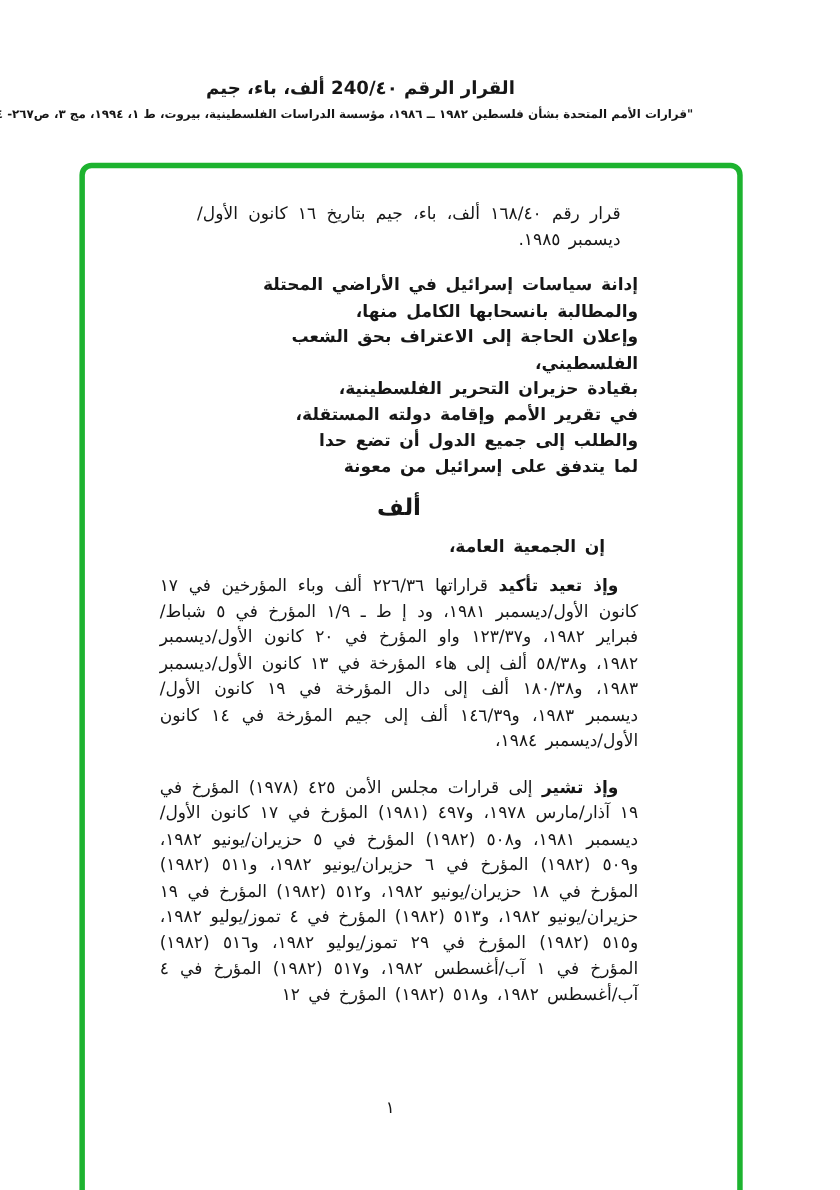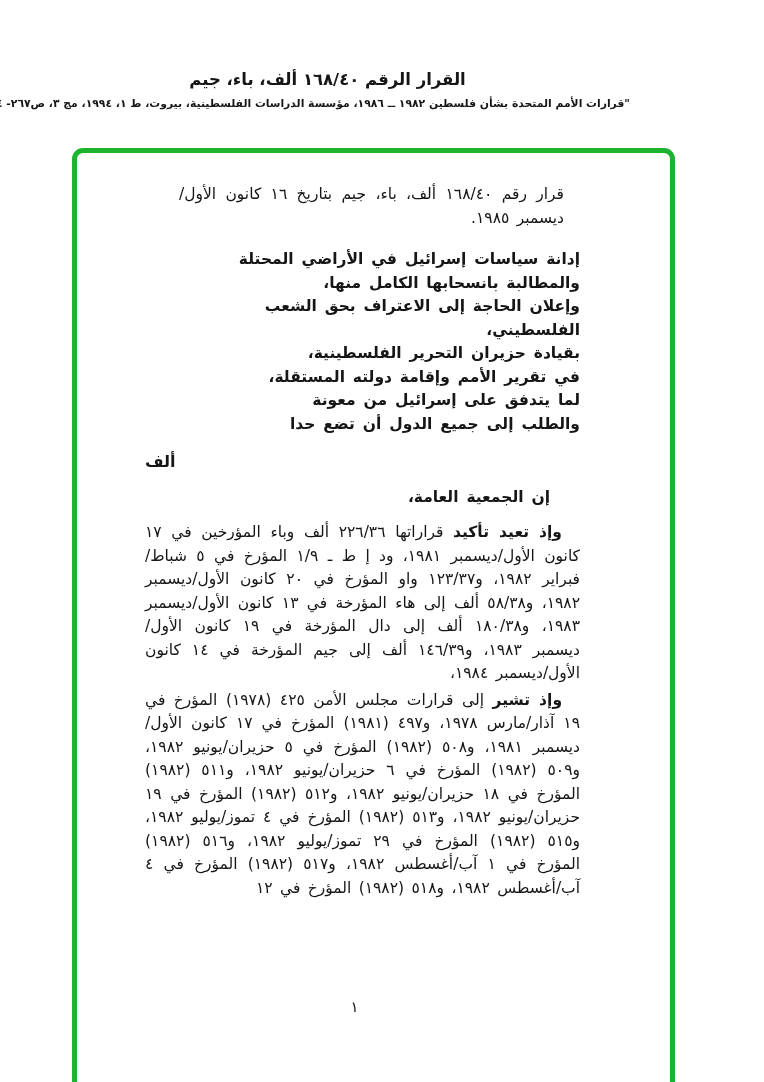--- a/index.html
+++ b/index.html
@@ -58,70 +58,70 @@
 
   .doc-title {
     font-weight: bold;
     text-align: right;
     margin: 0 0 14px 40px;
     line-height: 23.5px;
   }
 
   .section-heading {
     font-weight: bold;
-    text-align: left;
-    font-size: 16px;
+    text-align: center;
+    font-size: 21px;
     margin: 8px 0 10px 0;
   }
 
   .salutation {
     font-weight: bold;
     text-indent: 18px;
     margin: 12px;
   }
 
   p.body-par {
     margin: 0;
     text-indent: 18px;
     text-align: justify;
   }
   p.body-par .lead { font-weight: bold; }
-  p.body-par.gap { margin-top: 3px; }
+  p.body-par.gap { margin-top: 19px; }
 
   
   .page-number {
     position: absolute;
     top: 998px; left: 72px; width: 565px;
     text-align: center;
     font-size: 15px;
   }
 </style>
 </head>
 <body>
 
 <div class="page">
 
   <div class="header">
-    <div class="header-title">القرار الرقم ١٦٨/٤٠ ألف، باء، جيم</div>
+    <div class="header-title">القرار الرقم 240/٤٠ ألف، باء، جيم</div>
     <div class="header-source">"قرارات الأمم المتحدة بشأن فلسطين ١٩٨٢ ــ ١٩٨٦، مؤسسة الدراسات الفلسطينية، بيروت، ط ١، ١٩٩٤، مج ٣، ص٢٦٧- ٢٧٤"</div>
   </div>
 
   <div class="frame">
     <div class="frame-content">
 
       <div class="intro">قرار رقم ١٦٨/٤٠ ألف، باء، جيم بتاريخ ١٦ كانون الأول/ديسمبر ١٩٨٥.</div>
 
       <div class="doc-title">
         <div>إدانة سياسات إسرائيل في الأراضي المحتلة</div>
         <div>والمطالبة بانسحابها الكامل منها،</div>
         <div>وإعلان الحاجة إلى الاعتراف بحق الشعب الفلسطيني،</div>
         <div>بقيادة حزيران التحرير الفلسطينية،</div>
         <div>في تقرير الأمم وإقامة دولته المستقلة،</div>
+        <div>والطلب إلى جميع الدول أن تضع حدا</div>
         <div>لما يتدفق على إسرائيل من معونة</div>
-        <div>والطلب إلى جميع الدول أن تضع حدا</div>
       </div>
 
       <div class="section-heading">ألف</div>
 
       <p class="salutation">إن الجمعية العامة،</p>
 
 
       <p class="body-par"><span class="lead">وإذ تعيد تأكيد</span><span> قراراتها ٢٢٦/٣٦ ألف وباء المؤرخين في ١٧ كانون الأول/ديسمبر ١٩٨١، ود إ ط ـ ١/٩ المؤرخ في ٥ شباط/فبراير ١٩٨٢، و١٢٣/٣٧ واو المؤرخ في ٢٠ كانون الأول/ديسمبر ١٩٨٢، و٥٨/٣٨ ألف إلى هاء المؤرخة في ١٣ كانون الأول/ديسمبر ١٩٨٣، و١٨٠/٣٨ ألف إلى دال المؤرخة في ١٩ كانون الأول/ديسمبر ١٩٨٣، و١٤٦/٣٩ ألف إلى جيم المؤرخة في ١٤ كانون الأول/ديسمبر ١٩٨٤،</span></p>
 
       <p class="body-par gap"><span class="lead">وإذ تشير</span><span> إلى قرارات مجلس الأمن ٤٢٥ (١٩٧٨) المؤرخ في ١٩ آذار/مارس ١٩٧٨، و٤٩٧ (١٩٨١) المؤرخ في ١٧ كانون الأول/ديسمبر ١٩٨١، و٥٠٨ (١٩٨٢) المؤرخ في ٥ حزيران/يونيو ١٩٨٢، و٥٠٩ (١٩٨٢) المؤرخ في ٦ حزيران/يونيو ١٩٨٢، و٥١١ (١٩٨٢) المؤرخ في ١٨ حزيران/يونيو ١٩٨٢، و٥١٢ (١٩٨٢) المؤرخ في ١٩ حزيران/يونيو ١٩٨٢، و٥١٣ (١٩٨٢) المؤرخ في ٤ تموز/يوليو ١٩٨٢، و٥١٥ (١٩٨٢) المؤرخ في ٢٩ تموز/يوليو ١٩٨٢، و٥١٦ (١٩٨٢) المؤرخ في ١ آب/أغسطس ١٩٨٢، و٥١٧ (١٩٨٢) المؤرخ في ٤ آب/أغسطس ١٩٨٢، و٥١٨ (١٩٨٢) المؤرخ في ١٢</span></p>

